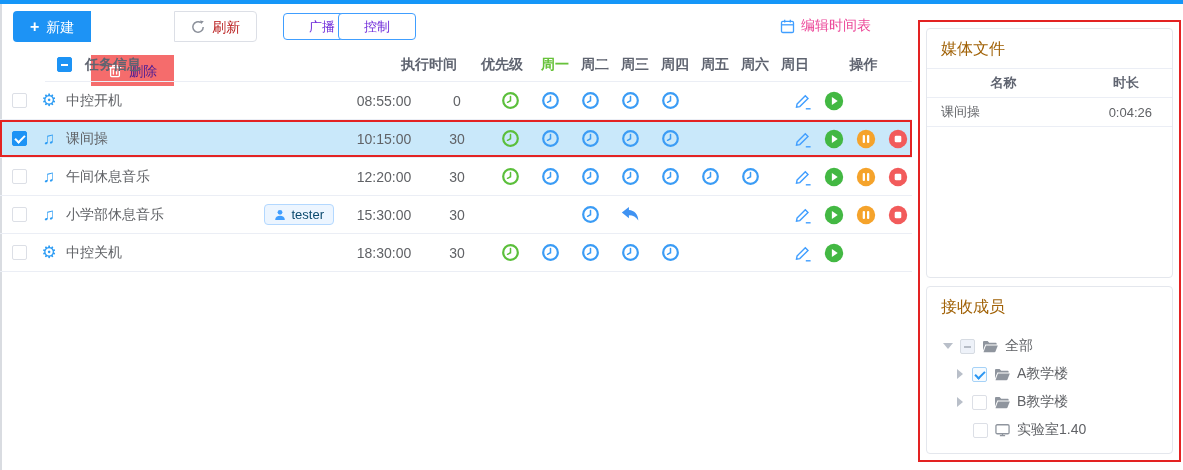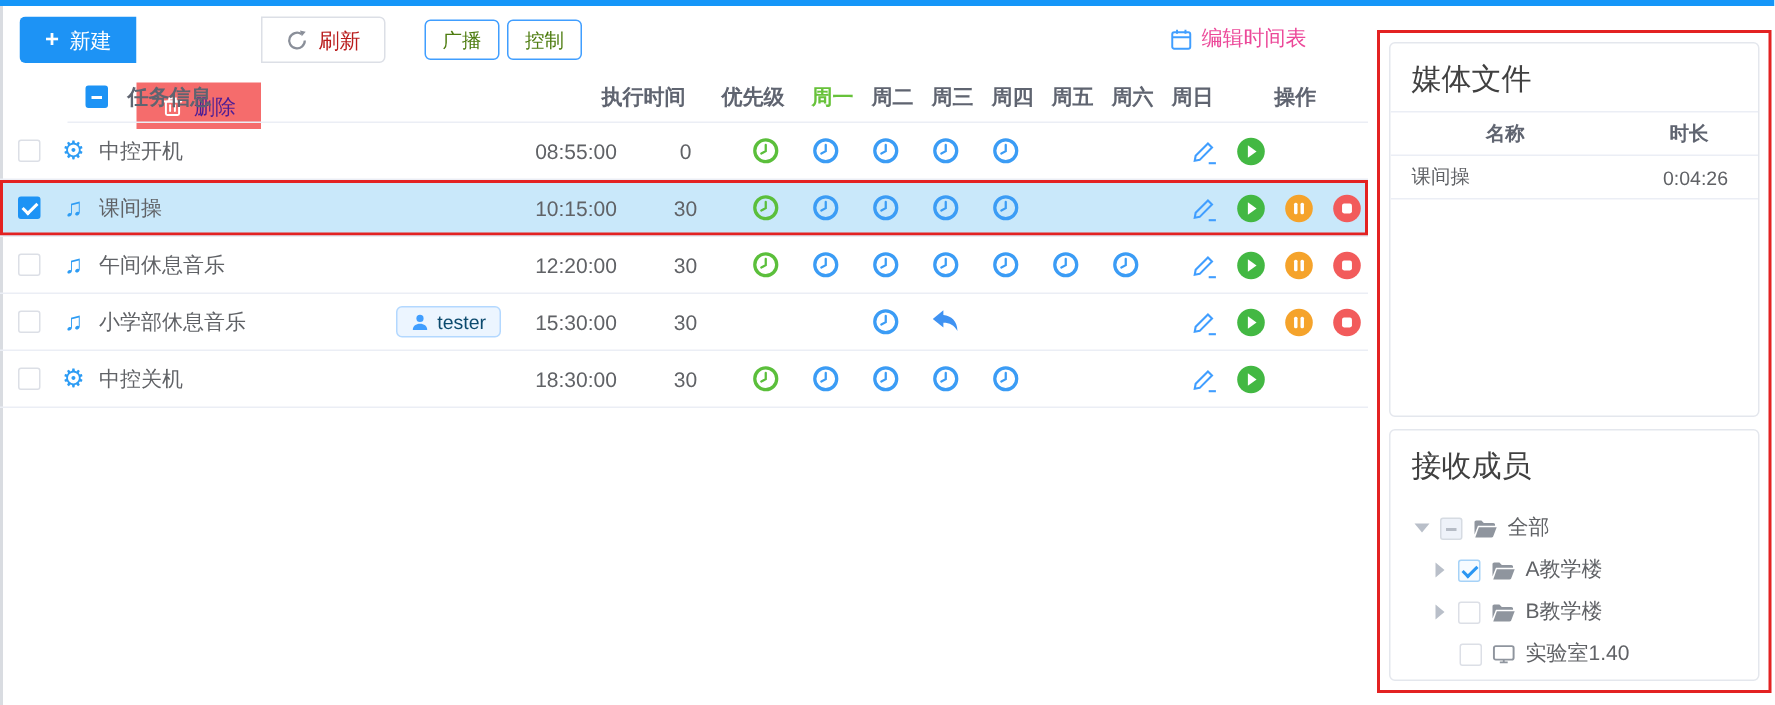--- a/index.html
+++ b/index.html
@@ -16,22 +16,22 @@
   
   .toolbar { position:absolute; left:0; top:4px; width:918px; height:44px; }
   .btn-group { position:absolute; left:13px; top:7px; display:flex; }
   .btn { height:31px; display:inline-flex; align-items:center; gap:7px; padding:0 16px;
          font-size:14px; border:1px solid transparent; background:#fff; cursor:pointer;
          font-family:inherit; line-height:1; }
   .btn-new { background:#1d93f5; color:#fff; border-radius:4px 0 0 4px; }
   .btn-new .plus { font-size:16px; font-weight:bold; }
   .btn-del { background:#f56c6c; color:#4c1d95;margin-top:44px; }
   .btn-refresh { border:1px solid #dcdfe6; color:#b91c1c; border-radius:0 4px 4px 0; }
-  .btn-outline { position:absolute; top:9px; height:27px; padding:0 11px; background:#fff;
-         border:1px solid #409eff; color:#4d7c0f; border-radius:4px; font-size:13px;
+  .btn-outline { position:absolute; top:9px; height:27px; padding:0 25px; background:#fff;
+         border:1px solid #409eff; color:#6d28d9; border-radius:4px; font-size:13px;
          cursor:pointer; font-family:inherit; }
   #btn-broadcast { left:283px; }
   #btn-control { left:338px; }
   .edit-link { position:absolute; left:780px; top:13px; display:inline-flex; align-items:center;
          gap:6px; color:#ec4899; font-size:14px; cursor:pointer; text-decoration:none; }
 
   
   .table { position:absolute; left:0; top:48px; width:912px; }
   .trow { display:grid; grid-template-columns:34px 310px 80px 66px repeat(7,40px) 1fr;
           align-items:center; height:38px; border-bottom:1px solid #ebeef5;
@@ -66,21 +66,21 @@
   .cb.checked-light { background:#f6fbff; border-color:#a6d2f7; }
   .cb.checked-light::after { content:""; position:absolute; left:4px; top:1px; width:4px; height:8px;
         border-right:2px solid #2a96f2; border-bottom:2px solid #2a96f2; transform:rotate(45deg); }
 
   
   .sidebar { position:absolute; left:918px; top:20px; width:263px; height:442px;
              border:2px solid #e32222; background:#fff; padding:6px; }
   .panel { border:1px solid #e4e7ed; border-radius:4px; background:#fff; overflow:hidden; }
   .panel-media { height:250px; }
   .panel-members { height:168px; margin-top:8px; }
-  .panel-title { padding:10px 14px 8px; font-size:20px; color:#404040; }
+  .panel-title { padding:10px 14px 8px; font-size:16px; color:#a16207; }
   .panel-media .panel-title { border-bottom:1px solid #ebeef5; }
   .mhead, .mrow { display:grid; grid-template-columns:1fr 92px; align-items:center;
                   border-bottom:1px solid #ebeef5; font-size:13px; }
   .mhead { height:29px; font-weight:bold; color:#5f6470; }
   .mh-name { text-align:center; } .mh-dur { text-align:center; }
   .mrow { height:29px; color:#606266; }
   .mr-name { padding-left:14px; } .mr-dur { text-align:right; padding-right:20px; }
 
   .tree { padding-top:6px; }
   .tree-row { display:flex; align-items:center; height:28px; gap:7px; font-size:14px; color:#606266; cursor:pointer; }

